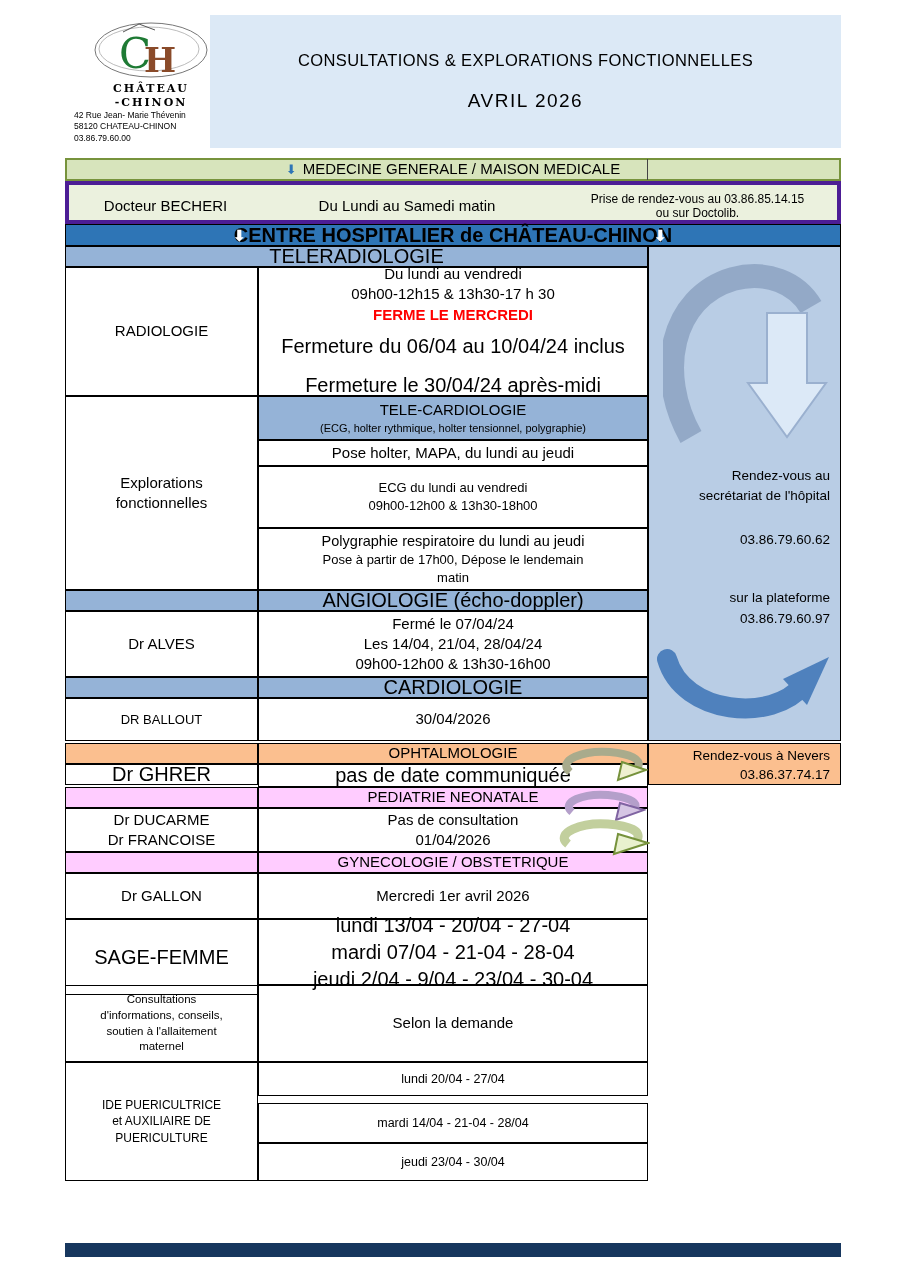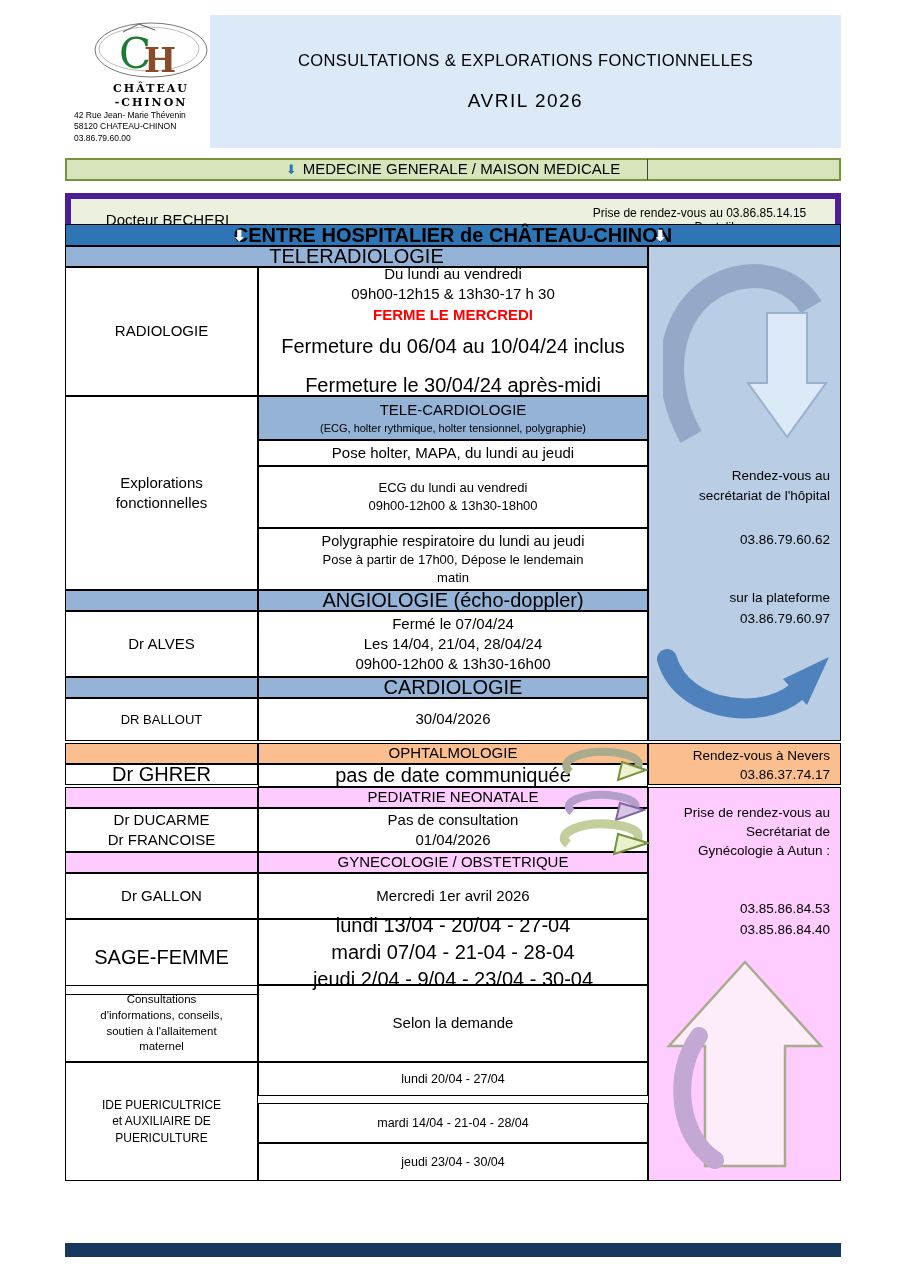--- a/index.html
+++ b/index.html
@@ -63,22 +63,23 @@
   </div>
 
   <div class="cell bg-green" style="left:65px;top:158px;width:776px;height:23px;border:2px solid #77933c">
     <div style="display:flex;align-items:center;gap:6px">
       <span class="blue-arrow">⬇</span>
       <span class="fs15">MEDECINE GENERALE / MAISON MEDICALE</span>
     </div>
   </div>
   <div class="abs" style="left:647px;top:159px;width:1px;height:21px;background:#444"></div>
 
-  <div class="abs bg-lgreen" style="left:65px;top:193px;width:776px;height:43px;border:6px solid #4c1d95">
+  <div class="abs bg-lgreen" style="left:65px;top:181px;width:776px;height:43px;border:4px solid #4c1d95">
     <div class="ctext fs15" style="left:0;top:0;width:193px;height:41px">Docteur BECHERI</div>
+    <div class="ctext fs15" style="left:193px;top:0;width:290px;height:41px">Du Lundi au Samedi matin</div>
     <div class="ctext fs12" style="left:483px;top:0;width:291px;height:41px">
       <span>Prise de rendez-vous au 03.86.85.14.15</span>
       <span>ou sur Doctolib.</span>
     </div>
   </div>
 
   <div class="cell bg-blue" style="left:65px;top:224px;width:776px;height:22px">
     <span class="abs warrow" style="left:167px;top:0">⬇</span>
     <span class="fs14 bold">CENTRE HOSPITALIER de CHÂTEAU-CHINON</span>
     <span class="abs warrow" style="left:588px;top:0">⬇</span>
@@ -186,31 +187,20 @@
     <span class="fs12">IDE  PUERICULTRICE</span>
     <span class="fs12">et AUXILIAIRE DE</span>
     <span class="fs12">PUERICULTURE</span>
   </div>
 
   <div class="cell fs15" style="left:258px;top:985px;width:390px;height:77px">Selon la demande</div>
   <div class="cell fs125" style="left:258px;top:1062px;width:390px;height:34px">lundi 20/04 - 27/04</div>
   <div class="cell fs125" style="left:258px;top:1103px;width:390px;height:40px">mardi 14/04 - 21-04 - 28/04</div>
   <div class="cell fs125" style="left:258px;top:1143px;width:390px;height:38px">jeudi 23/04 - 30/04</div>
 
-  <div class="cell bg-pink" style="left:648px;top:787px;width:193px;height:394px">
-    <div class="pline" style="top:16px">Prise de rendez-vous au</div>
-    <div class="pline" style="top:35px">Secrétariat de</div>
-    <div class="pline" style="top:54px">Gynécologie à Autun :</div>
-    <div class="pline" style="top:112px">03.85.86.84.53</div>
-    <div class="pline" style="top:133px">03.85.86.84.40</div>
-    <svg class="abs" style="left:8px;top:168px" width="176" height="218" viewBox="0 0 176 218">
-      <path d="M88,6 L164,90 L128,90 L128,210 L48,210 L48,90 L12,90 Z" fill="#fdedfb" stroke="#a9ab8c" stroke-width="2.5"></path>
-      <path d="M58,204 C22,182 14,118 42,80" fill="none" stroke="#c2a8d2" stroke-width="18" stroke-linecap="round"></path>
-    </svg>
-  </div>
 
   <svg class="abs" style="left:556px;top:746px" width="92" height="38" viewBox="0 0 92 38">
     <path d="M14,26 C0,14 28,4 54,6 C74,8 86,13 82,21" fill="none" stroke="#a9ab8c" stroke-width="8"></path>
     <polygon points="66,16 90,24 62,34" fill="#eef0d0" stroke="#76923c" stroke-width="2"></polygon>
   </svg>
   <svg class="abs" style="left:558px;top:790px" width="88" height="32" viewBox="0 0 88 32">
     <path d="M14,22 C2,12 26,3 50,5 C68,7 80,11 77,18" fill="none" stroke="#b49fca" stroke-width="8"></path>
     <polygon points="62,13 86,20 58,30" fill="#d6c6e4" stroke="#8064a2" stroke-width="2"></polygon>
   </svg>
   <svg class="abs" style="left:552px;top:818px" width="98" height="38" viewBox="0 0 98 38">

